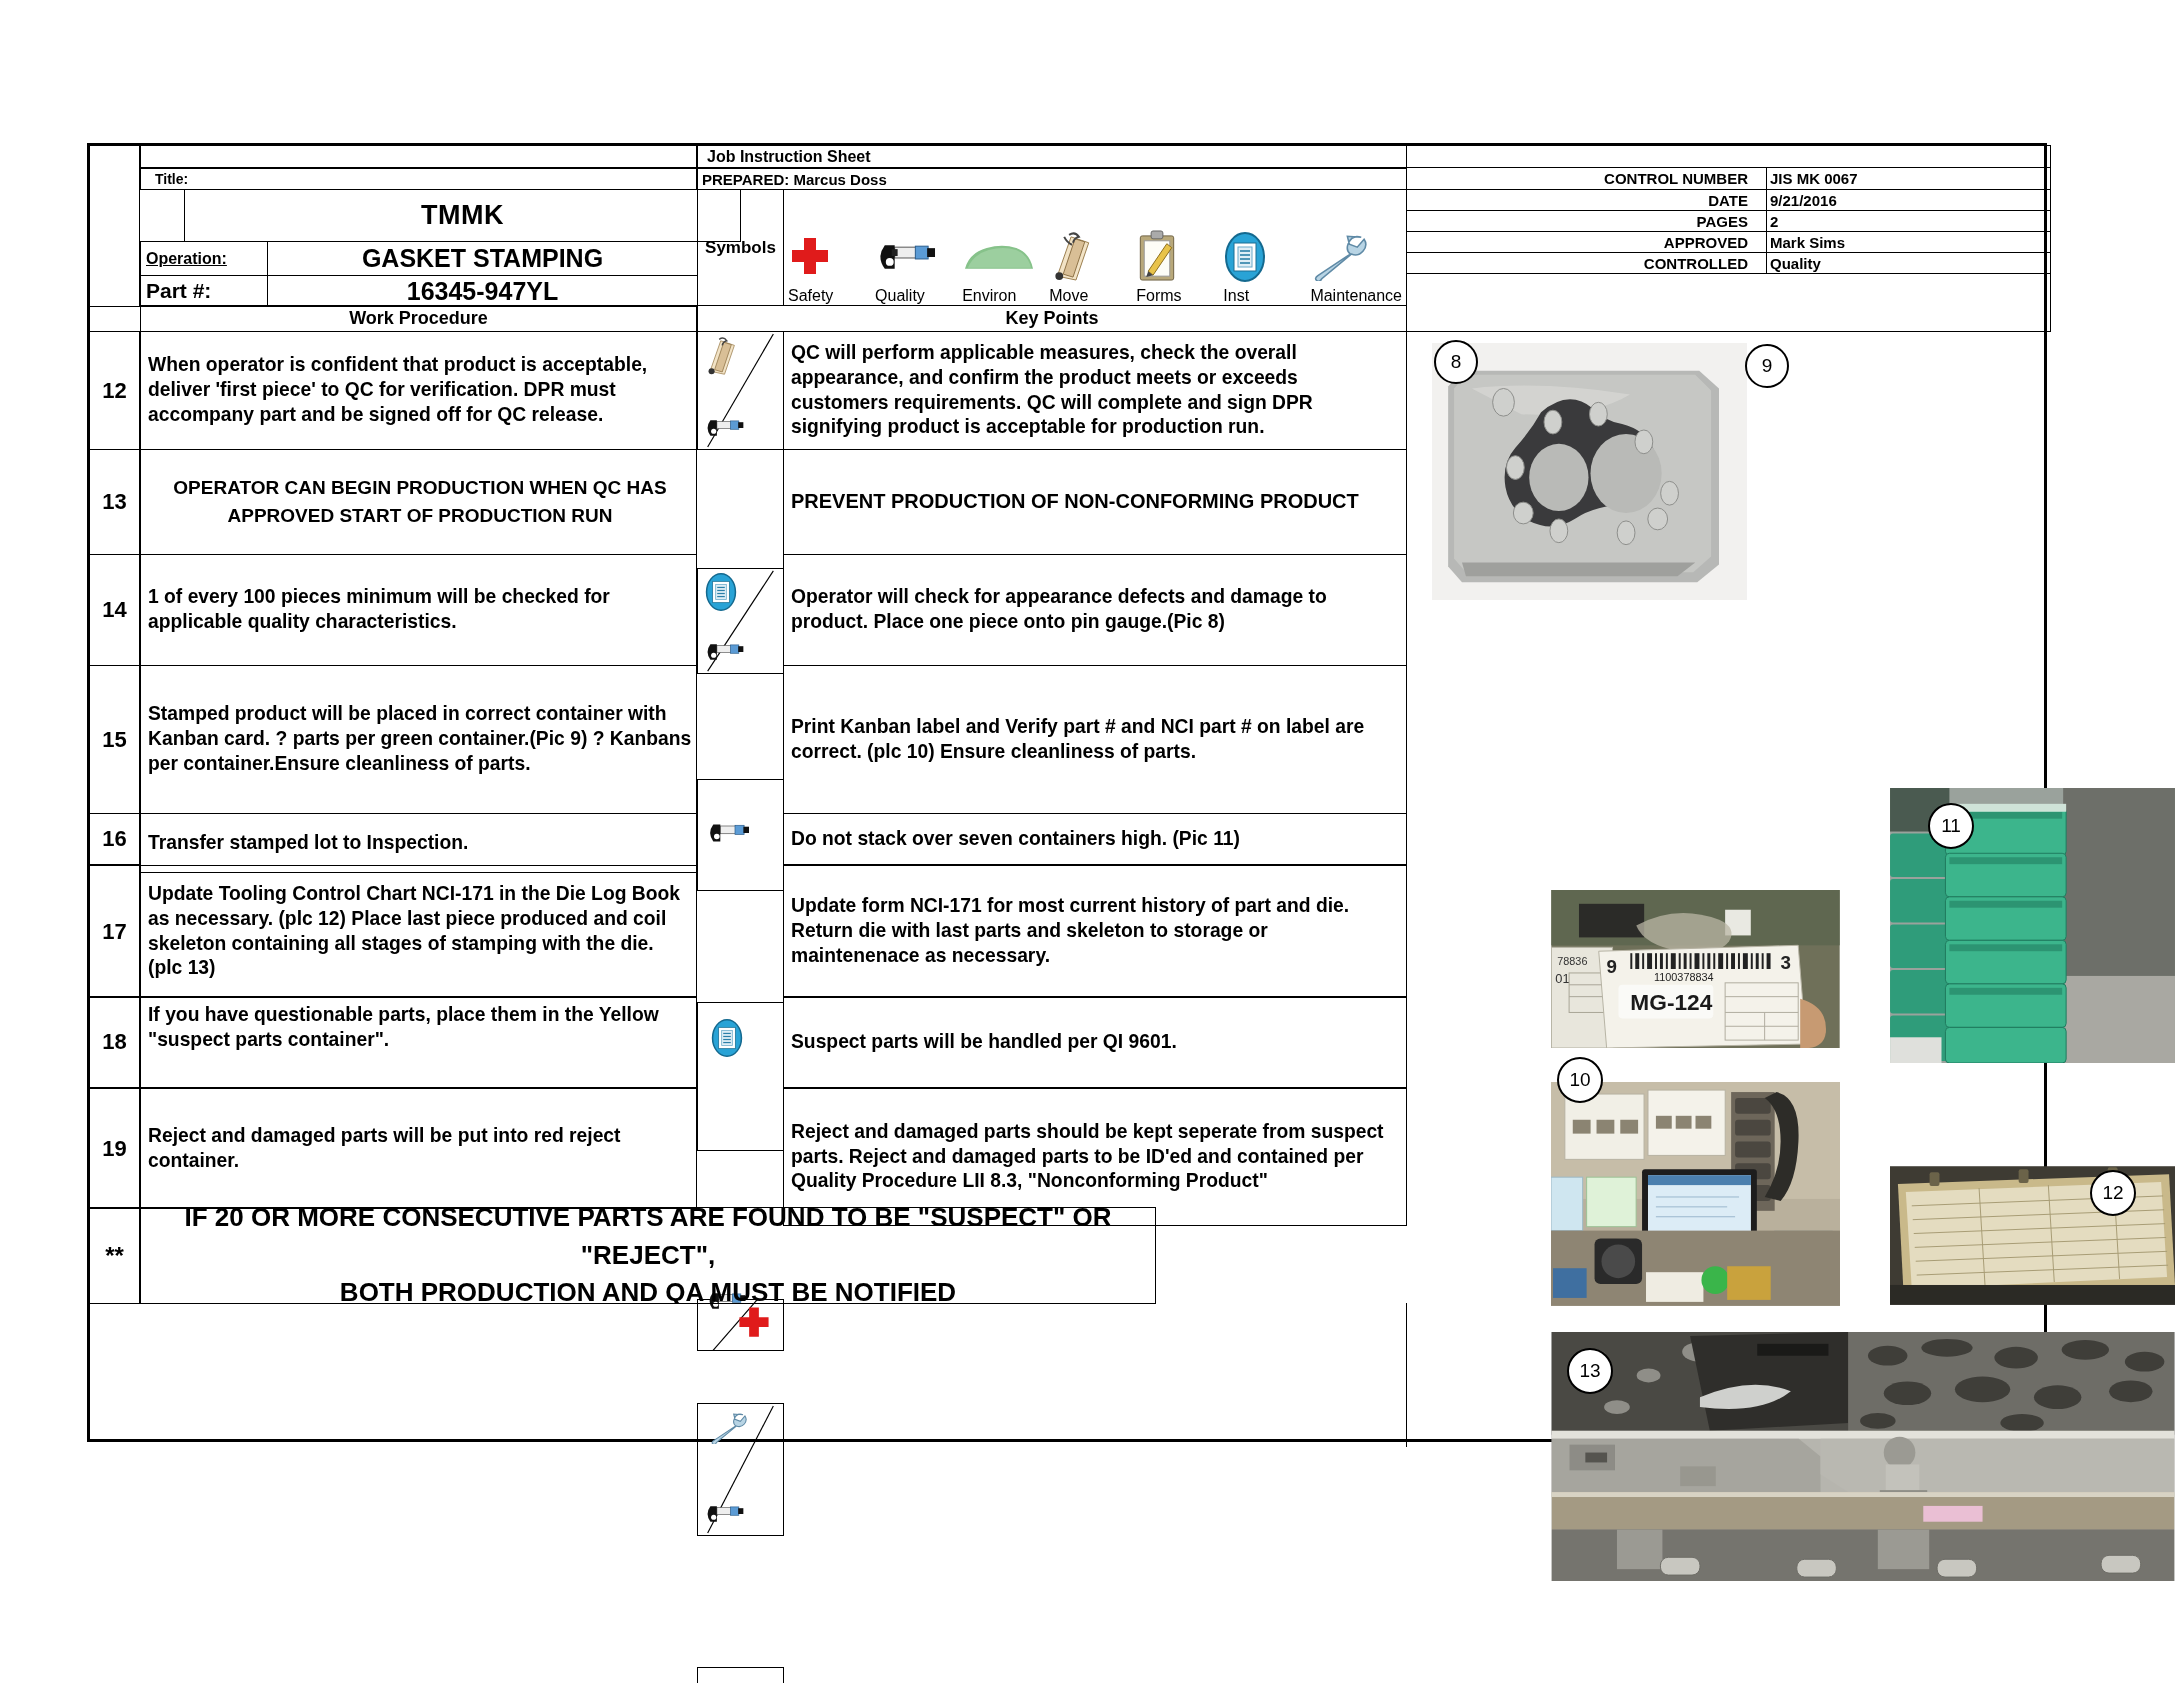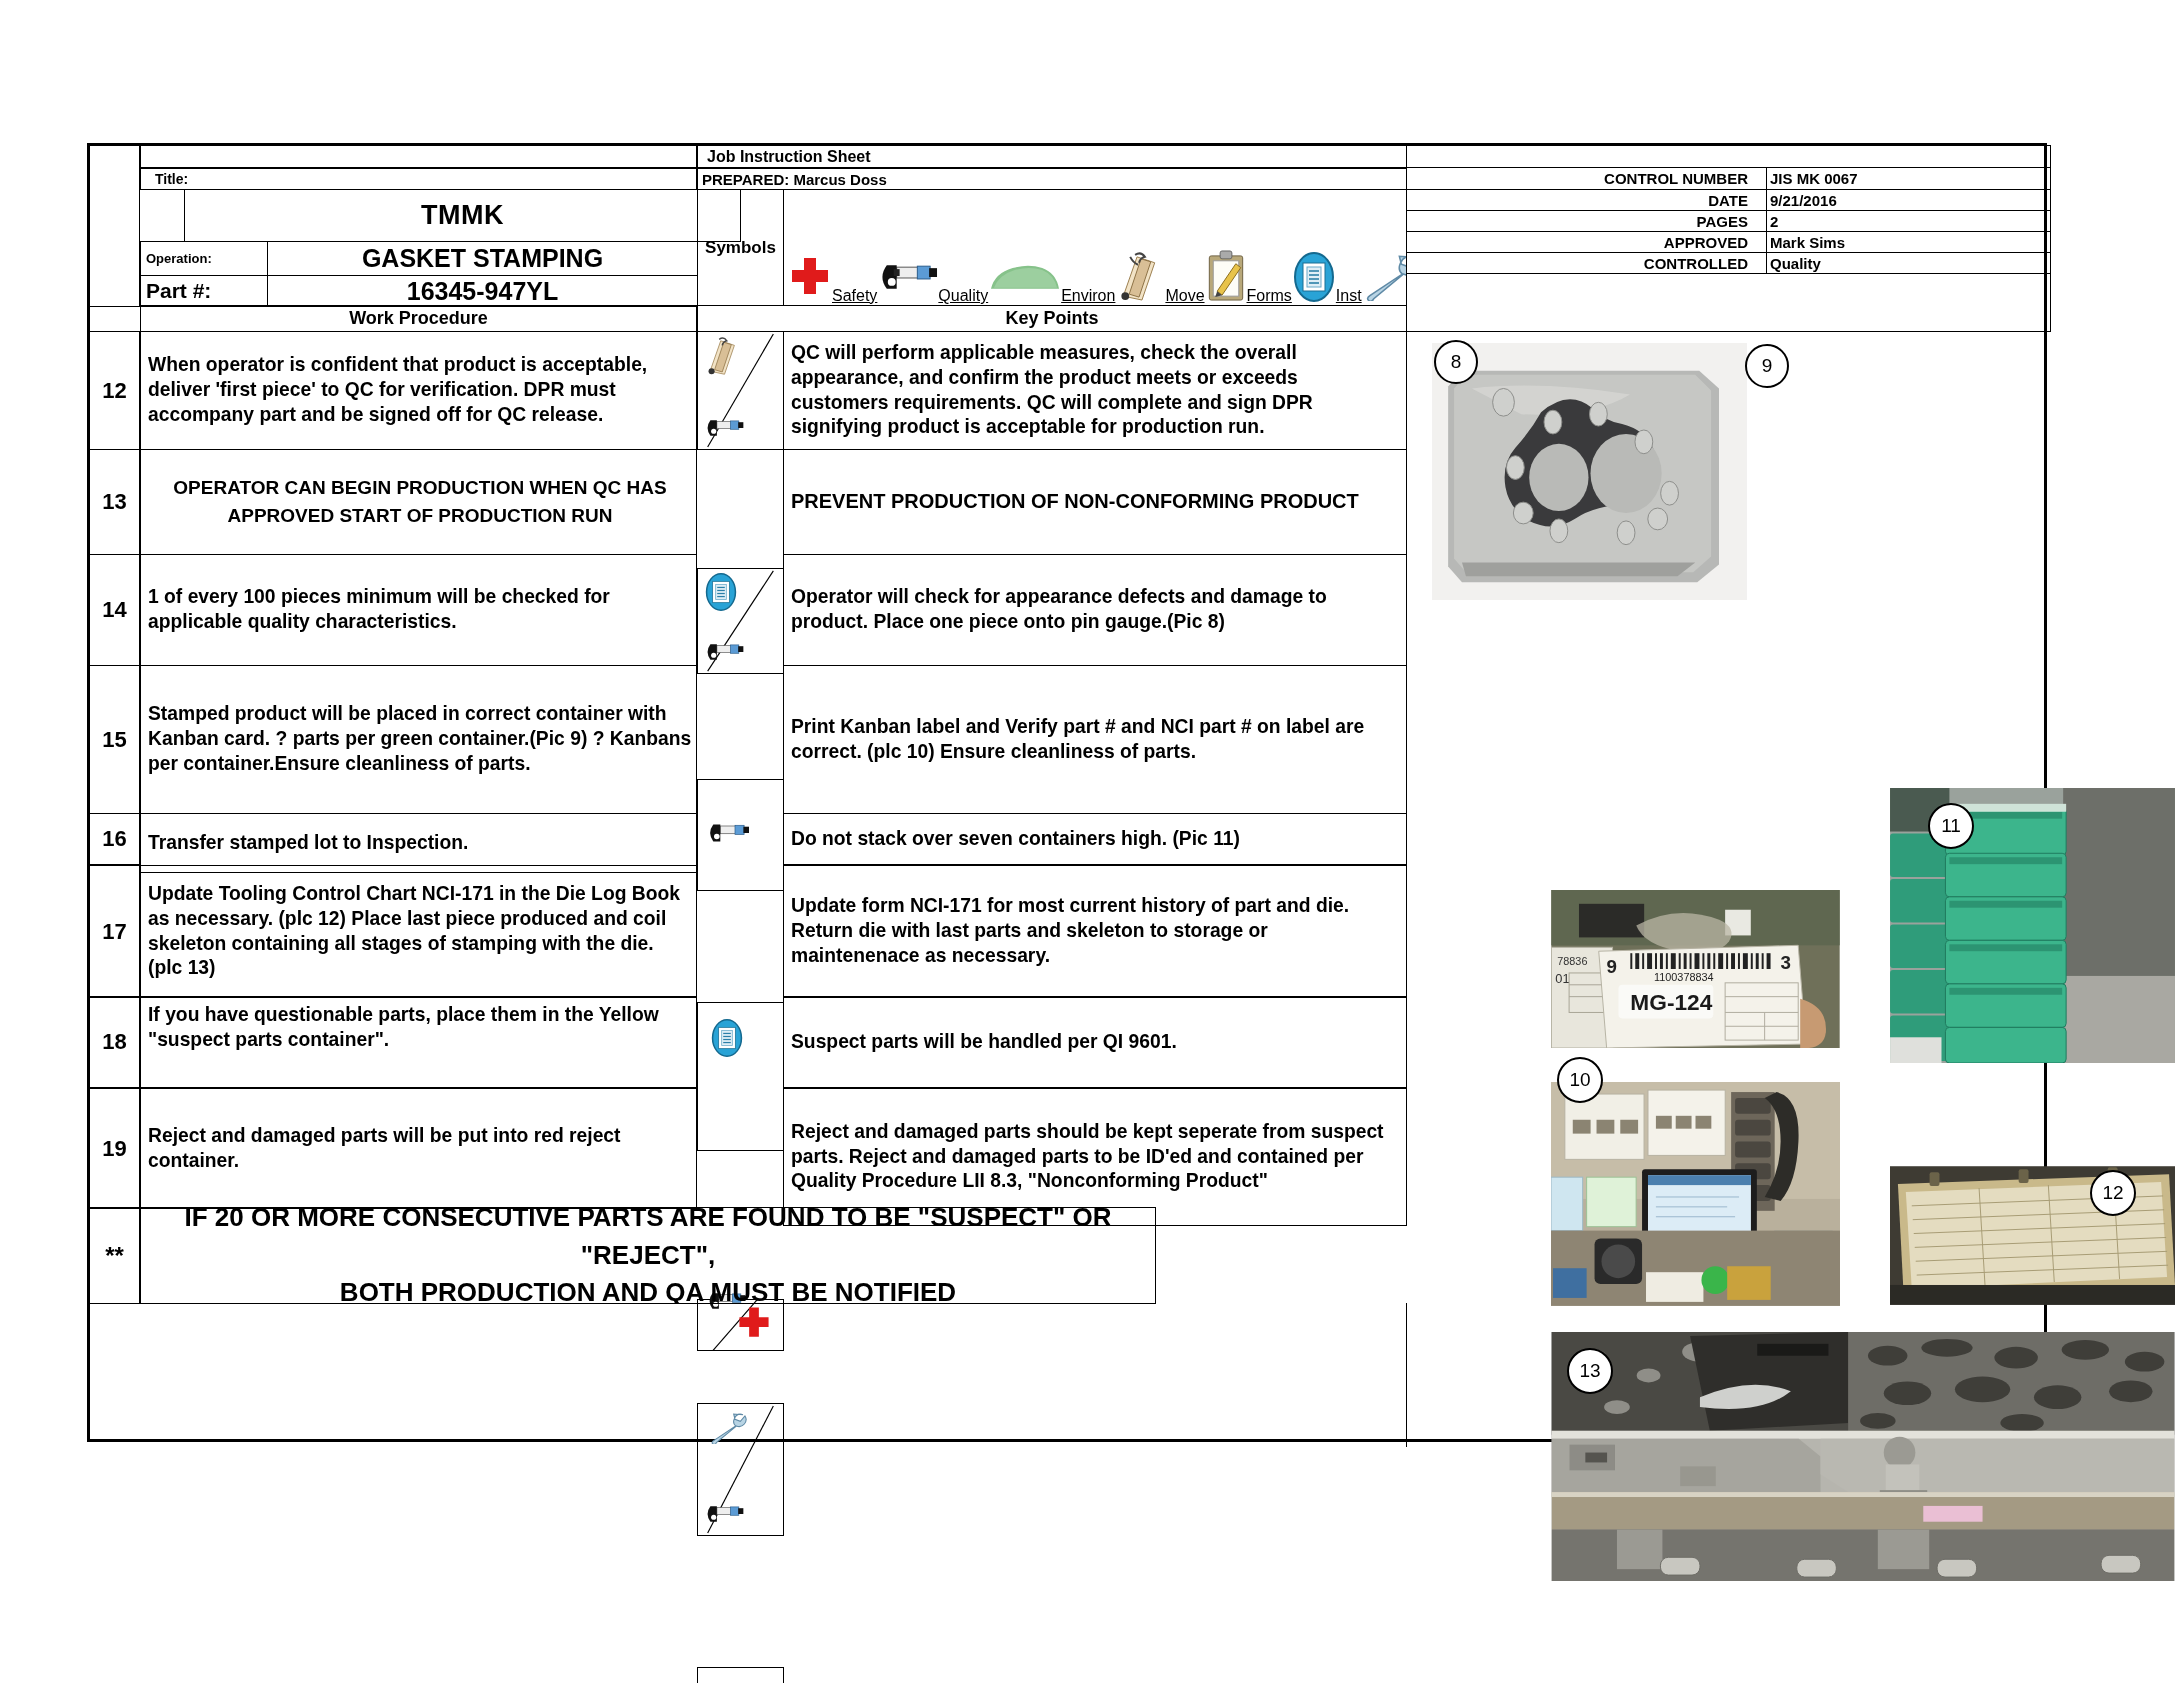--- a/index.html
+++ b/index.html
@@ -8,35 +8,35 @@
   .sheet{position:absolute;left:87px;top:143px;width:1960px;height:1299px;border:3px solid #000;box-sizing:border-box;}
 
   
   .cell{position:absolute;box-sizing:border-box;border:1px solid #000;overflow:hidden;}
 
   
   .hdr-jis{display:flex;align-items:center;justify-content:center;font-size:16px;font-weight:bold;}
   .hdr-prep{display:flex;align-items:center;padding-left:4px;font-size:15px;font-weight:bold;}
   .hdr-title-lbl{display:flex;align-items:center;padding-left:14px;font-size:14px;font-weight:bold;}
   .tmmk{display:flex;align-items:center;justify-content:center;font-size:27px;font-weight:bold;letter-spacing:0.5px;}
-  .op-lbl{display:flex;align-items:center;padding-left:5px;font-size:13px;font-weight:bold;}
+  .op-lbl{display:flex;align-items:center;padding-left:5px;font-size:16px;font-weight:bold;text-decoration:underline;}
   .op-val{display:flex;align-items:center;justify-content:center;font-size:25px;font-weight:bold;}
   .part-lbl{display:flex;align-items:center;padding-left:5px;font-size:21px;font-weight:bold;}
   .part-val{display:flex;align-items:center;justify-content:center;font-size:25px;font-weight:bold;}
   .wp{display:flex;align-items:center;justify-content:center;font-size:18px;font-weight:bold;}
   .kp{display:flex;align-items:center;justify-content:center;font-size:18px;font-weight:bold;}
 
   
   .ctl-lbl{display:flex;align-items:center;justify-content:flex-end;padding-right:18px;font-size:15px;font-weight:bold;}
   .ctl-val{display:flex;align-items:center;padding-left:3px;font-size:15px;font-weight:bold;}
 
   
   .sym-lbl{display:flex;align-items:center;justify-content:center;font-size:17px;font-weight:bold;}
   .sym-strip{display:flex;align-items:flex-end;}
-  .sym-item{flex:1;display:flex;flex-direction:row;align-items:flex-end;justify-content:flex-end;text-decoration:underline;}
+  .sym-item{flex:1;display:flex;flex-direction:column;align-items:flex-start;justify-content:flex-end;}
   .sym-ico{height:57px;display:flex;align-items:center;justify-content:center;}
   .sym-cap{font-size:16px;font-weight:normal;margin-top:2px;}
 
   
   .step-no{display:flex;align-items:center;justify-content:center;font-size:22px;font-weight:bold;}
   .step-txt{padding:6px 4px 6px 7px;font-size:19.3px;font-weight:bold;line-height:1.28;display:flex;align-items:center;}
   .step-txt.capbig{font-size:19px;text-align:center;justify-content:center;line-height:1.5;}
   .sym-col{position:relative;}
   .slash{position:absolute;left:0;top:0;width:100%;height:100%;}
   .sym-top{position:absolute;top:4px;left:6px;}

